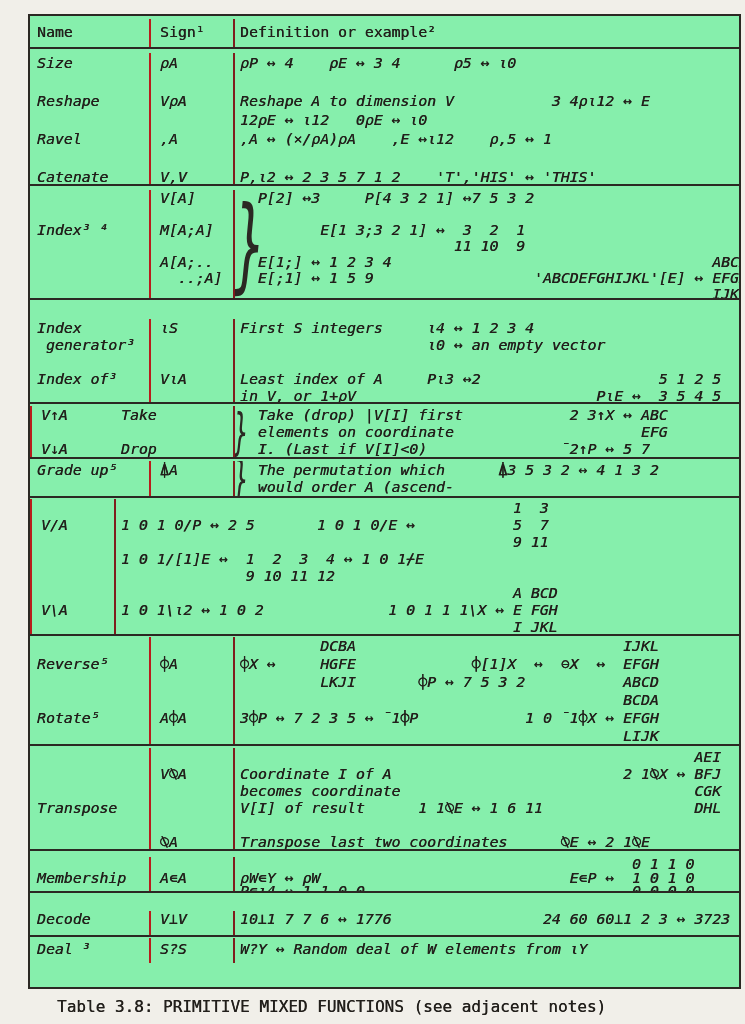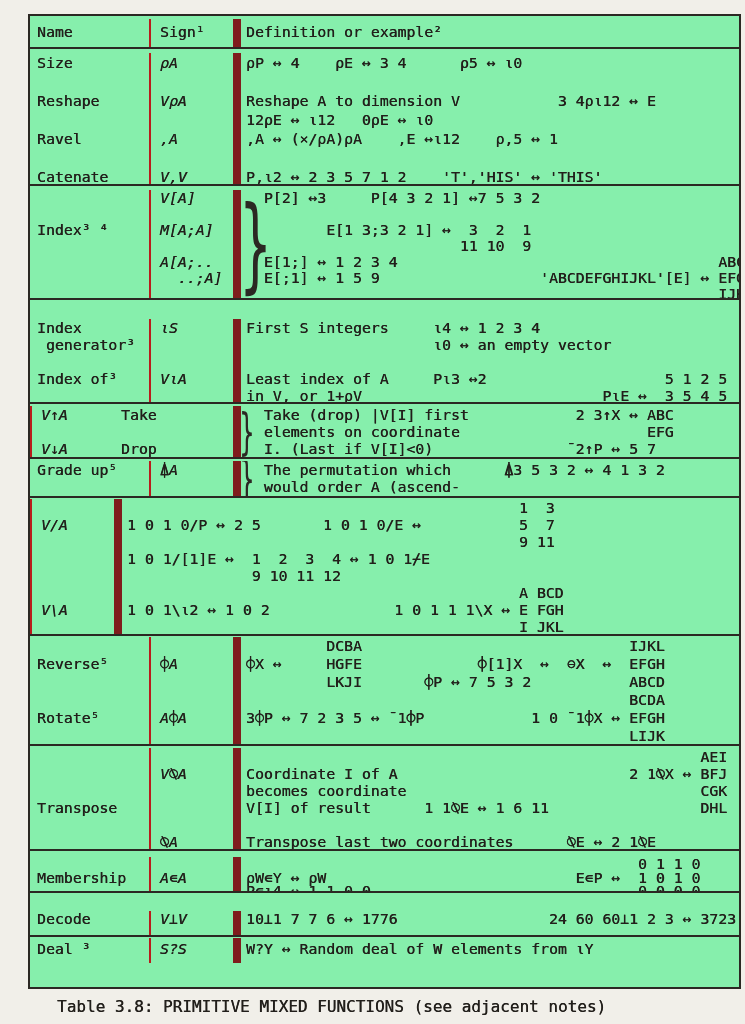--- a/index.html
+++ b/index.html
@@ -10,24 +10,24 @@
     font-size:14.8px;color:#221f1b;
     overflow:hidden;
   }
   .tbl{
     position:absolute;left:28px;top:14px;width:713px;height:975px;
     border:2px solid #2b2823;background:#86efac;box-sizing:border-box;
     text-shadow:0.35px 0 0 currentColor;
   }
   .sect{display:flex;box-sizing:border-box;border-top:2px solid #2b2823;}
   .sect.first{border-top:none;}
-  .cell{box-sizing:border-box;overflow:hidden;}
+  .cell{box-sizing:border-box;overflow:hidden;font-style:italic;}
   .name{width:119px;padding-left:7px;}
   .sign{width:84px;padding-left:9px;border-left:2px solid #b91c1c;font-style:italic;}
-  .def{flex:1;padding-left:5px;border-left:8px solid #7f1d1d;position:relative;}
+  .def{flex:1;padding-left:5px;border-left:2px solid #7f1d1d;position:relative;}
   .pre{white-space:pre;}
   .hdr .cell{font-style:normal;}
   .brace{
     position:absolute;color:#2b2823;font-family:"DejaVu Sans",sans-serif;
     transform-origin:left center;text-shadow:none;pointer-events:none;
   }
   .brace.big{left:-2px;top:50%;font-size:104px;line-height:1;transform:translateY(-50%) scaleX(.5);}
   .brace.small{left:-2px;top:50%;font-size:50px;line-height:1;transform:translateY(-50%) scaleX(.5);}
   .caption{position:absolute;left:57px;top:997px;font-size:16px;text-shadow:0.35px 0 0 currentColor;}
 </style>

